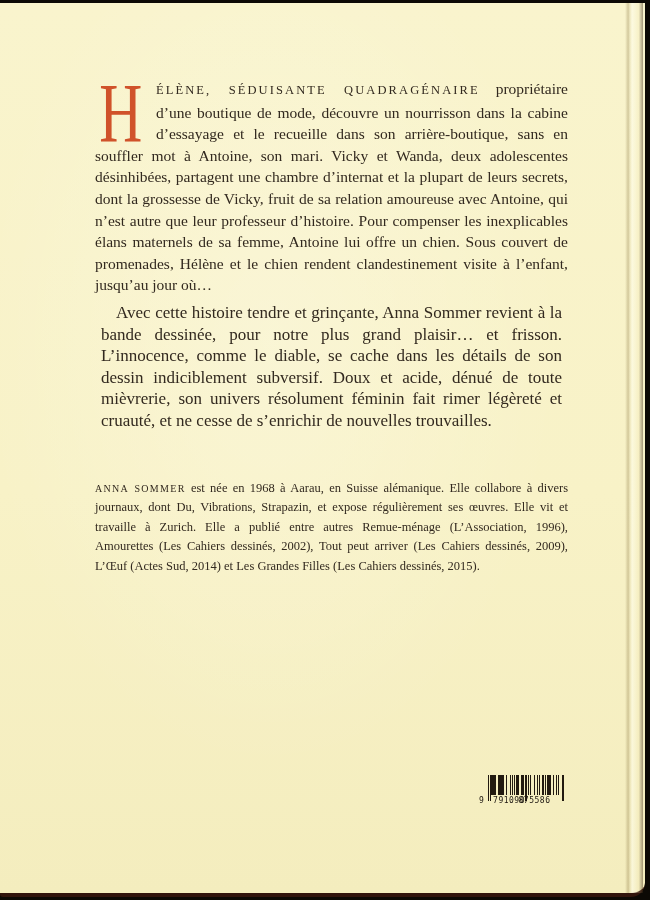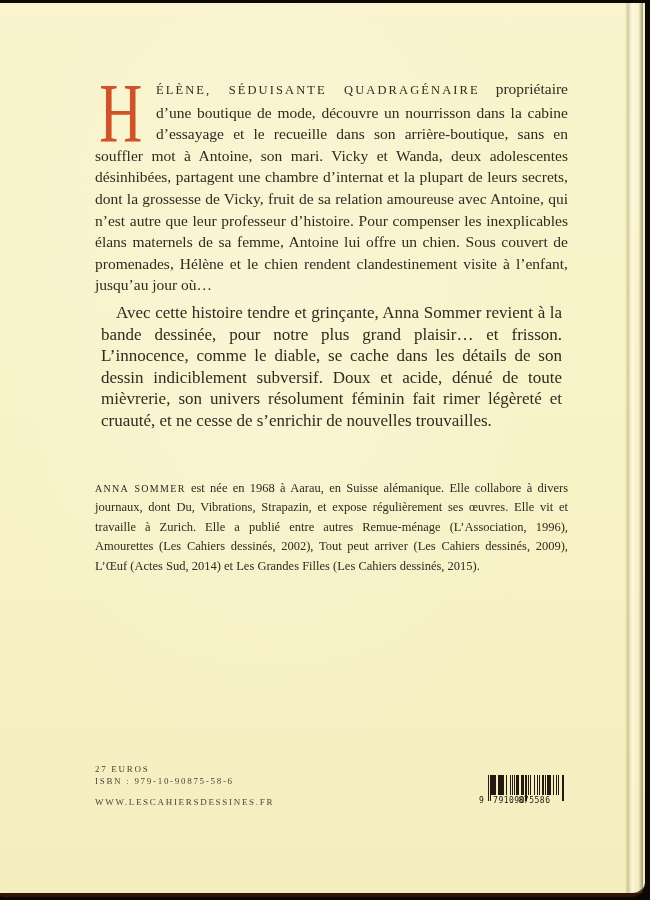--- a/index.html
+++ b/index.html
@@ -104,25 +104,20 @@
       <span class="dropcap">H</span>
       <span class="sc-open">ÉLÈNE, SÉDUISANTE QUADRAGÉNAIRE</span>
       <span> propriétaire d’une boutique de mode, découvre un nourrisson dans la cabine d’essayage et le recueille dans son arrière-boutique, sans en souffler mot à Antoine, son mari. Vicky et Wanda, deux adolescentes désinhibées, partagent une chambre d’internat et la plupart de leurs secrets, dont la grossesse de Vicky, fruit de sa relation amoureuse avec Antoine, qui n’est autre que leur professeur d’histoire. Pour compenser les inexplicables élans maternels de sa femme, Antoine lui offre un chien. Sous couvert de promenades, Hélène et le chien rendent clandestinement visite à l’enfant, jusqu’au jour où…</span>
     </p>
 
     <p class="para2">Avec cette histoire tendre et grinçante, Anna Sommer revient à la bande dessinée, pour notre plus grand plaisir… et frisson. L’innocence, comme le diable, se cache dans les détails de son dessin indiciblement subversif. Doux et acide, dénué de toute mièvrerie, son univers résolument féminin fait rimer légèreté et cruauté, et ne cesse de s’enrichir de nouvelles trouvailles.</p>
 
     <p class="bio"><span class="smallcaps">ANNA SOMMER</span><span> est née en 1968 à Aarau, en Suisse alémanique. Elle collabore à divers journaux, dont </span><span class="italic">Du</span><span>, </span><span class="italic">Vibrations</span><span>, </span><span class="italic">Strapazin</span><span>, et expose régulièrement ses œuvres. Elle vit et travaille à Zurich. Elle a publié entre autres </span><span class="italic">Remue-ménage</span><span> (L’Association, 1996), </span><span class="italic">Amourettes</span><span> (Les Cahiers dessinés, 2002), </span><span class="italic">Tout peut arriver</span><span> (Les Cahiers dessinés, 2009), </span><span class="italic">L’Œuf</span><span> (Actes Sud, 2014) et </span><span class="italic">Les Grandes Filles</span><span> (Les Cahiers dessinés, 2015).</span></p>
   </div>
 
-  <div class="footer-left">
-    <div>27 EUROS</div>
-    <div>ISBN : 979-10-90875-58-6</div>
-    <span class="site">WWW.LESCAHIERSDESSINES.FR</span>
-  </div>
 
   <div class="barcode">
     <div class="bars">
         <svg width="76" height="26" shape-rendering="crispEdges">
           <rect x="0.00" y="0" width="0.95" height="26" fill="#221a10"></rect>
           <rect x="1.60" y="0" width="0.95" height="26" fill="#221a10"></rect>
           <rect x="3.20" y="0" width="0.95" height="20" fill="#221a10"></rect>
           <rect x="4.00" y="0" width="0.95" height="20" fill="#221a10"></rect>
           <rect x="4.80" y="0" width="0.95" height="20" fill="#221a10"></rect>
           <rect x="6.40" y="0" width="0.95" height="20" fill="#221a10"></rect>

